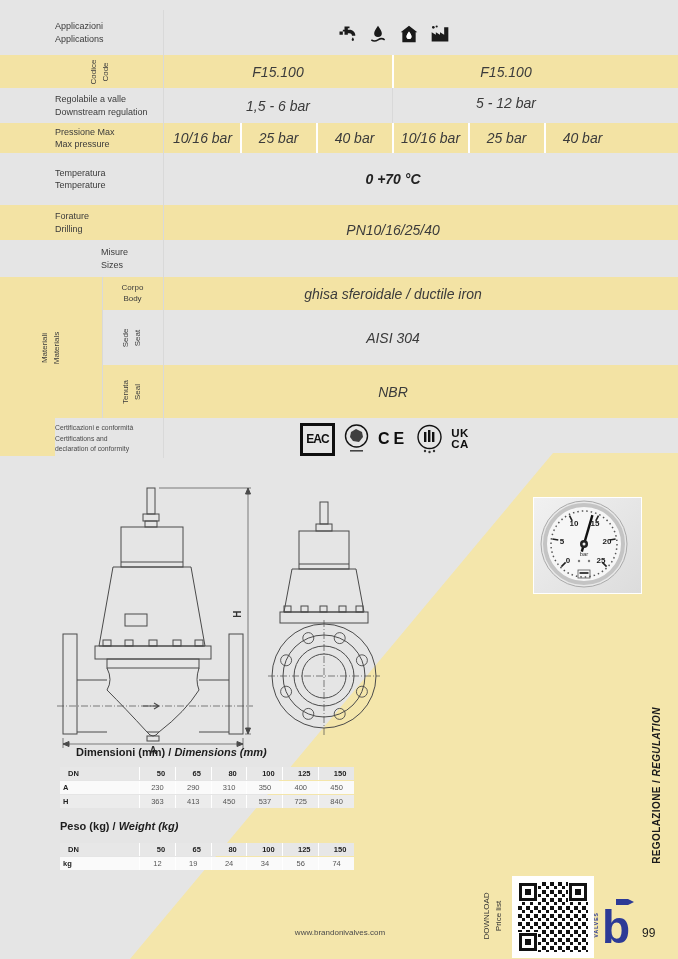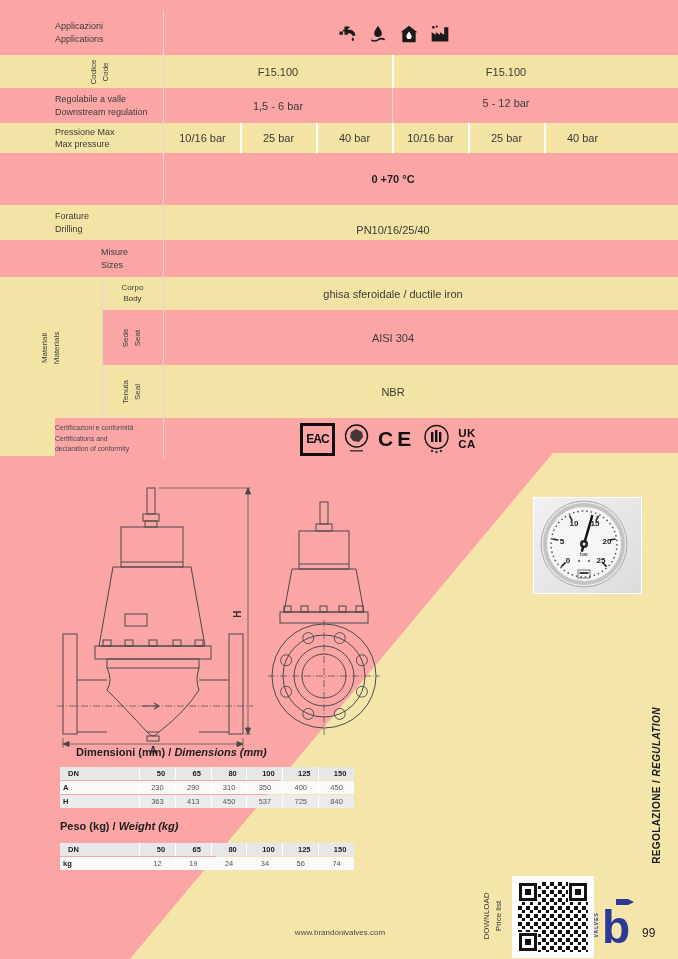--- a/index.html
+++ b/index.html
@@ -1,35 +1,35 @@
 <!DOCTYPE html>
 <html><head>
 <meta charset="utf-8">
 <style>
   html,body{margin:0;padding:0;background:#fff;}
-  #page{position:relative;width:678px;height:959px;background:#fca5a5;overflow:hidden;
+  #page{position:relative;width:678px;height:959px;background:#e5e5e5;overflow:hidden;
         font-family:"Liberation Sans",sans-serif;color:#3b3b3b;}
   .abs{position:absolute;}
   .row{position:absolute;left:0;width:678px;}
   .yellow{background:#f3e3a4;}
   .rlabel{position:absolute;left:55px;font-size:9px;line-height:1.35;color:#3b3b3b;
           display:flex;flex-direction:column;justify-content:center;}
   .cell{position:absolute;display:flex;align-items:center;justify-content:center;
-        font-size:11px;color:#3b3b3b;text-align:center;}
+        font-size:14px;color:#3b3b3b;text-align:center;font-style:italic;}
   .vwrap{position:absolute;display:flex;align-items:center;justify-content:center;}
   .rot{transform:rotate(-90deg);text-align:center;font-size:8px;line-height:1.5;
        color:#3b3b3b;white-space:nowrap;}
   .vline{position:absolute;width:1px;background:#d9d9d9;}
   .wgap{position:absolute;width:2px;background:#ffffff;}
   .smallprint{font-size:6.8px;line-height:1.55;color:#4a4a4a;}
   .logos{position:absolute;left:300px;top:418px;height:42px;display:flex;
          align-items:center;gap:8px;}
   .eacbox{width:29px;height:27px;border:3px solid #0e0e0e;display:flex;align-items:center;
           justify-content:center;font-weight:bold;font-size:12px;letter-spacing:-1px;color:#0e0e0e;}
-  .cetxt{font-size:21px;font-weight:bold;letter-spacing:4px;color:#0e0e0e;}
+  .cetxt{font-size:16px;font-weight:bold;letter-spacing:4px;color:#0e0e0e;}
   .ukca{font-size:11.5px;font-weight:bold;line-height:0.95;color:#0e0e0e;letter-spacing:0.5px;}
   .diag{position:absolute;left:0;top:0;width:678px;height:959px;background:#f4e6ab;
         clip-path:polygon(553px 453px,678px 453px,678px 959px,130px 959px);}
   .dtable{position:absolute;left:60px;width:294px;border-collapse:separate;border-spacing:0 1px;
           font-size:7.5px;table-layout:fixed;}
   .dtable td{height:11px;text-align:center;color:#555;}
   .dtable td.first{width:70px;text-align:left;padding-left:3px;font-weight:bold;color:#222;}
   .dtable tr.hdr td{background:#e7e7e7;font-weight:bold;color:#222;padding-left:8px;}
   .dtable tr.r1 td{background:#fafafa;}
   .dtable tr.r2 td{background:#ececec;}
@@ -96,20 +96,24 @@
     <span>Pressione Max</span>
     <span>Max pressure</span>
   </div>
   <div class="cell" style="left:165px;top:123px;width:75px;height:30px;">10/16 bar</div>
   <div class="cell" style="left:241px;top:123px;width:75px;height:30px;">25 bar</div>
   <div class="cell" style="left:317px;top:123px;width:75px;height:30px;">40 bar</div>
   <div class="cell" style="left:393px;top:123px;width:75px;height:30px;">10/16 bar</div>
   <div class="cell" style="left:469px;top:123px;width:75px;height:30px;">25 bar</div>
   <div class="cell" style="left:545px;top:123px;width:75px;height:30px;">40 bar</div>
 
+  <div class="rlabel" style="top:153px;height:52px;">
+    <span>Temperatura</span>
+    <span>Temperature</span>
+  </div>
   <div class="cell" style="left:165px;top:153px;width:456px;height:52px;font-weight:bold;color:#222;">0 +70 °C</div>
 
   <div class="rlabel" style="top:205px;height:35px;">
     <span>Forature</span>
     <span>Drilling</span>
   </div>
   <div class="cell" style="left:165px;top:205px;width:456px;height:49px;">PN10/16/25/40</div>
 
   <div class="rlabel" style="top:240px;height:37px;margin-left:46px;">
     <span>Misure</span>

